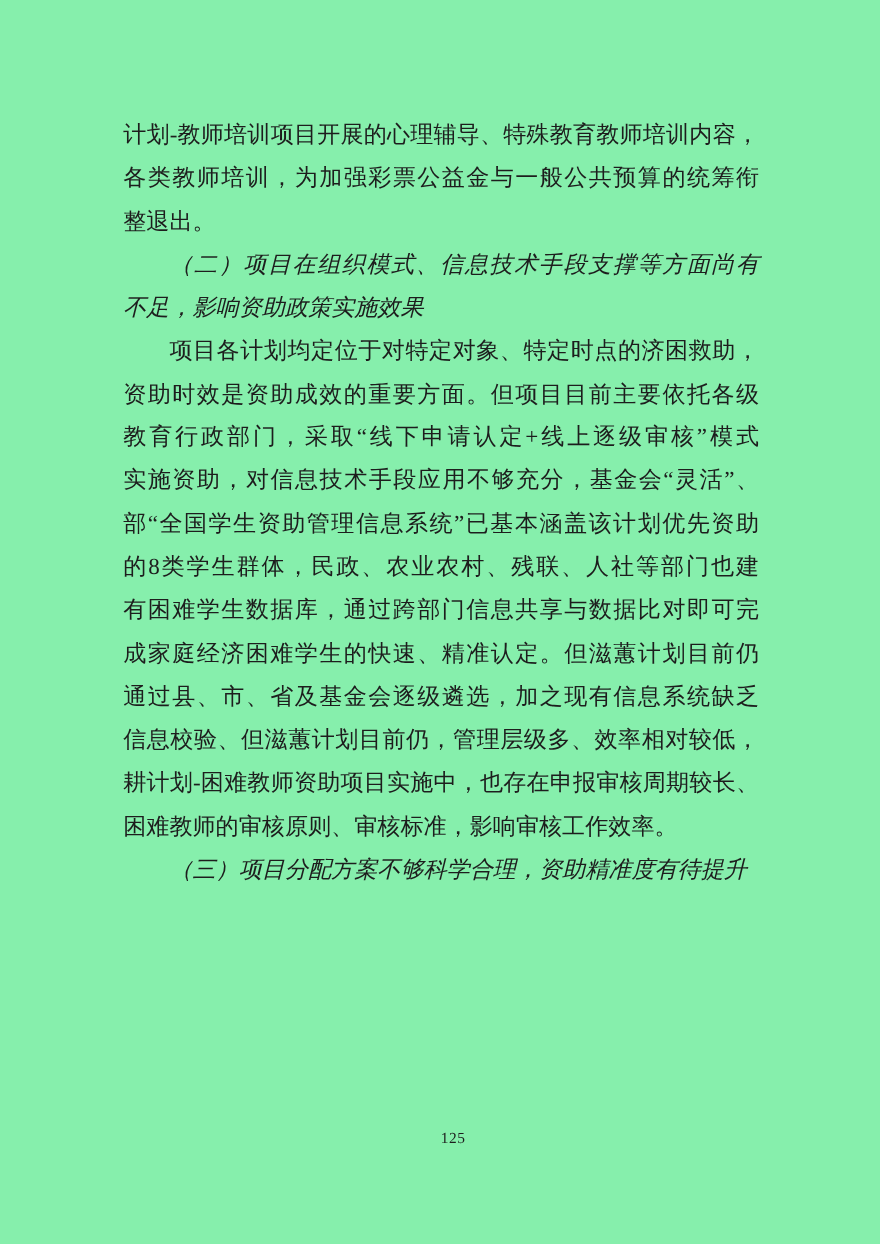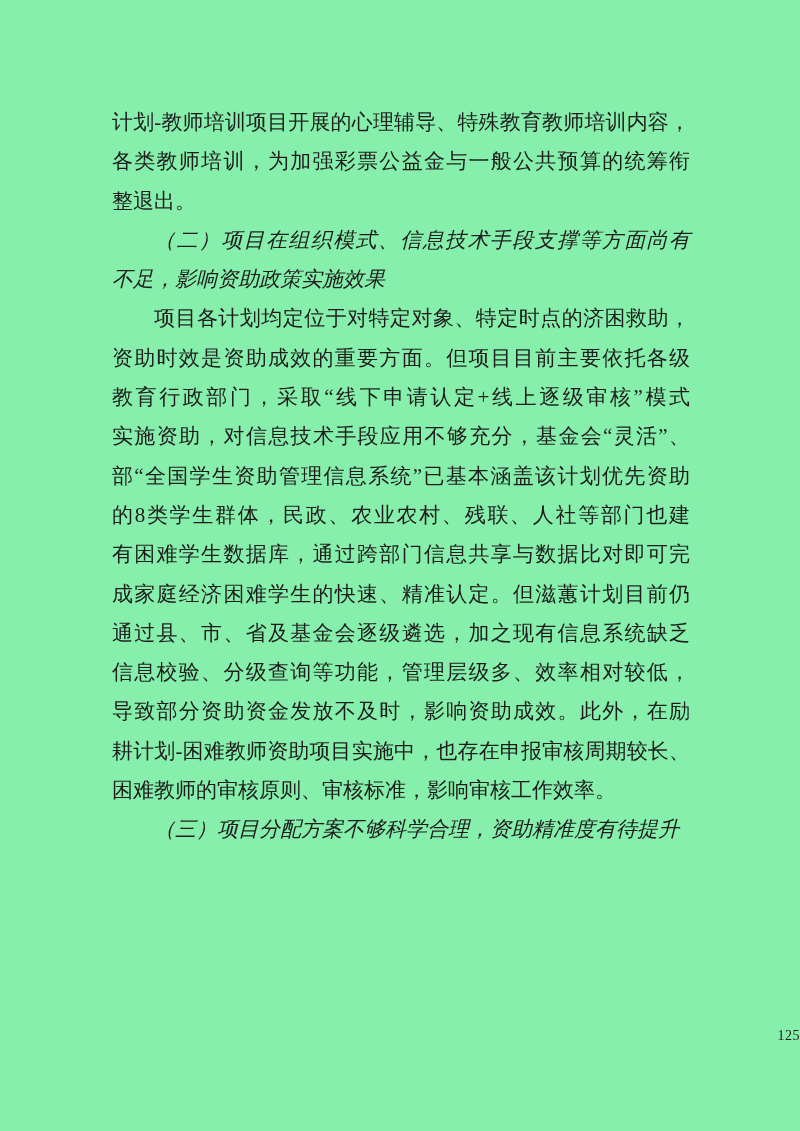--- a/index.html
+++ b/index.html
@@ -37,21 +37,21 @@
   .line.stretch { text-align-last: justify; }
   
   .line.indent { text-indent: 42px; }
   
   .line.kaiti { font-style: italic; }
   .page-number {
     position: absolute;
     top: 1028px;
     left: 0;
     width: 100%;
-    text-align: right;
+    text-align: center;
     font-size: 14px;
     letter-spacing: 0.5px;
     color: #1d1d1d;
     padding-left: 24px;
   }
 </style>
 </head>
 <body>
 
 <div class="doc-page">
@@ -63,20 +63,19 @@
     <div class="line kaiti">不足，影响资助政策实施效果</div>
     <div class="line indent stretch">项目各计划均定位于对特定对象、特定时点的济困救助，</div>
     <div class="line stretch">资助时效是资助成效的重要方面。但项目目前主要依托各级</div>
     <div class="line stretch">教育行政部门，采取“线下申请认定+线上逐级审核”模式</div>
     <div class="line stretch">实施资助，对信息技术手段应用不够充分，基金会“灵活”、</div>
     <div class="line stretch">部“全国学生资助管理信息系统”已基本涵盖该计划优先资助</div>
     <div class="line stretch">的8类学生群体，民政、农业农村、残联、人社等部门也建</div>
     <div class="line stretch">有困难学生数据库，通过跨部门信息共享与数据比对即可完</div>
     <div class="line stretch">成家庭经济困难学生的快速、精准认定。但滋蕙计划目前仍</div>
     <div class="line stretch">通过县、市、省及基金会逐级遴选，加之现有信息系统缺乏</div>
-    <div class="line stretch">信息校验、分级查询等功能，管理层级多、效率相对较低，</div>
-    <div class="line stretch">导致部分资助资金发放不及时，影响资助成效。此外，在励</div>
+    <div class="line stretch">信息校验、但滋蕙计划目前仍，管理层级多、效率相对较低，</div>
     <div class="line stretch">耕计划-困难教师资助项目实施中，也存在申报审核周期较长、</div>
     <div class="line">困难教师的审核原则、审核标准，影响审核工作效率。</div>
     <div class="line kaiti indent">（三）项目分配方案不够科学合理，资助精准度有待提升</div>
   </div>
   <div class="page-number">125</div>
 </div>
 
 </body></html>

